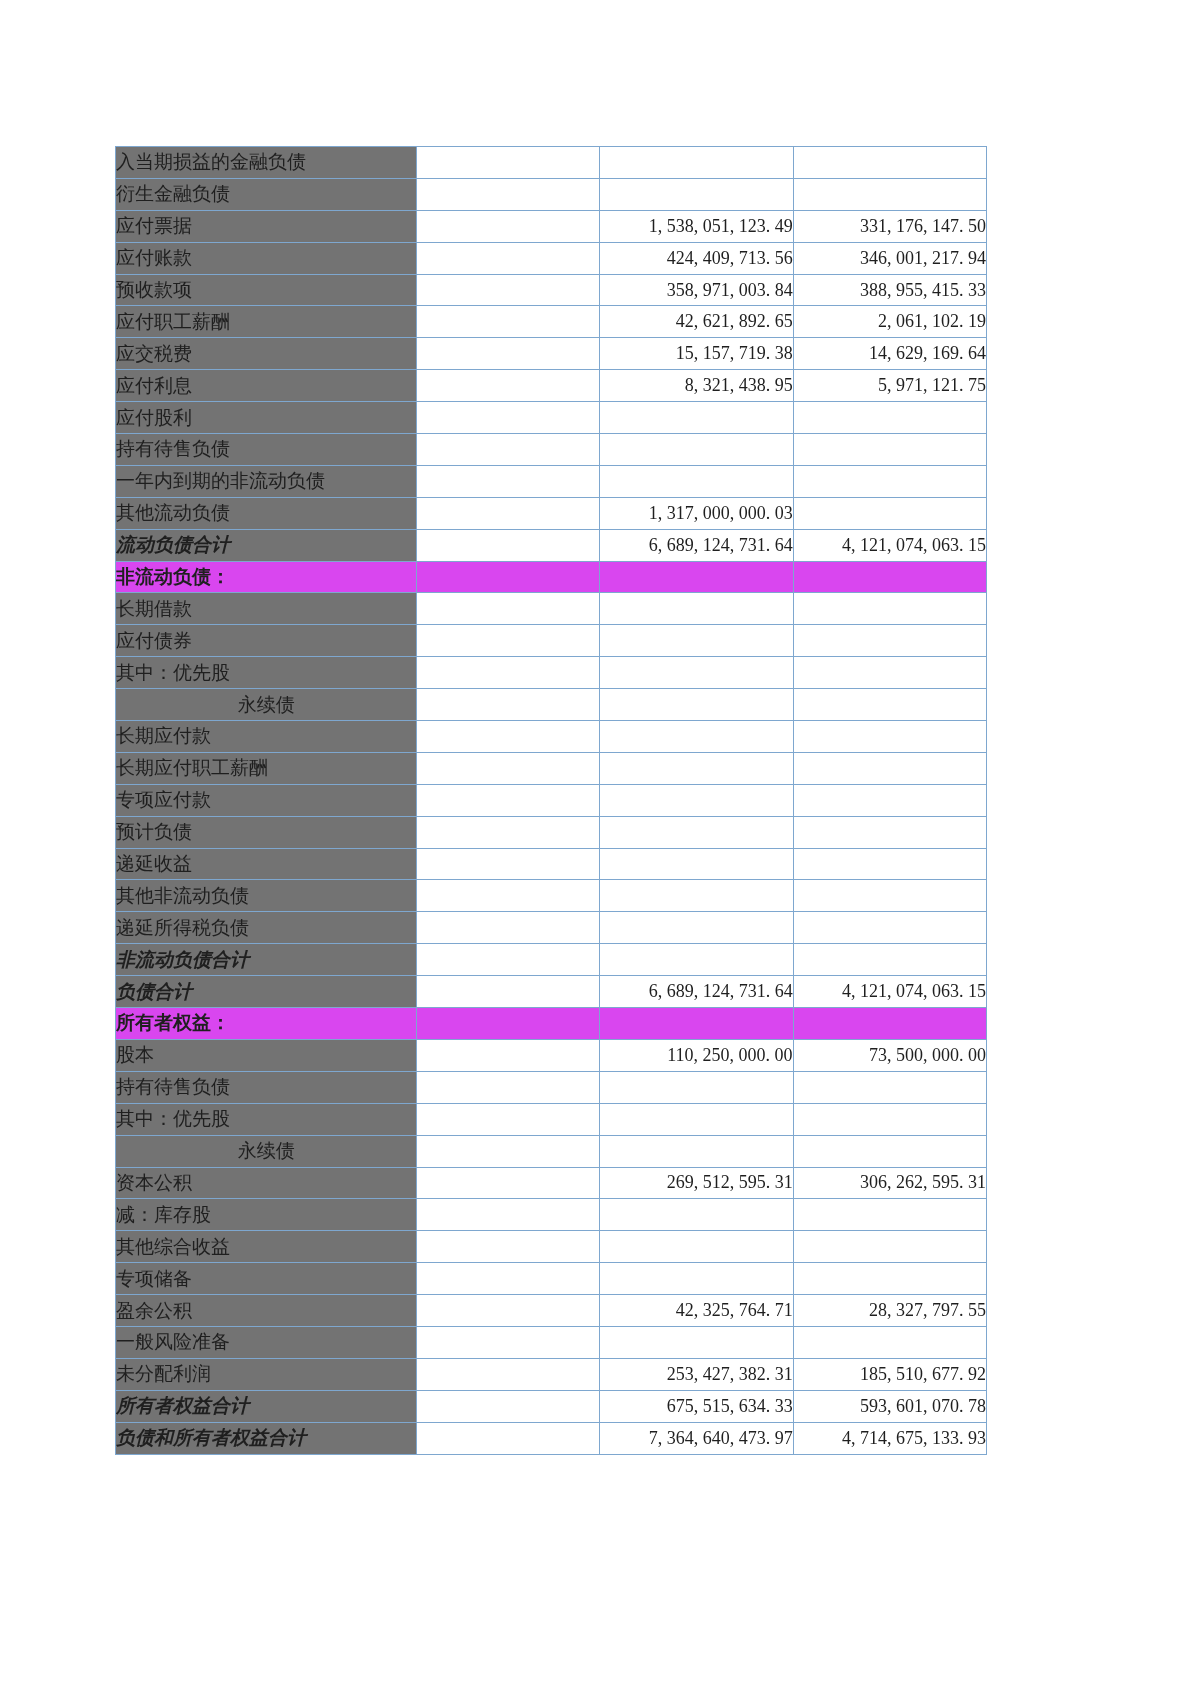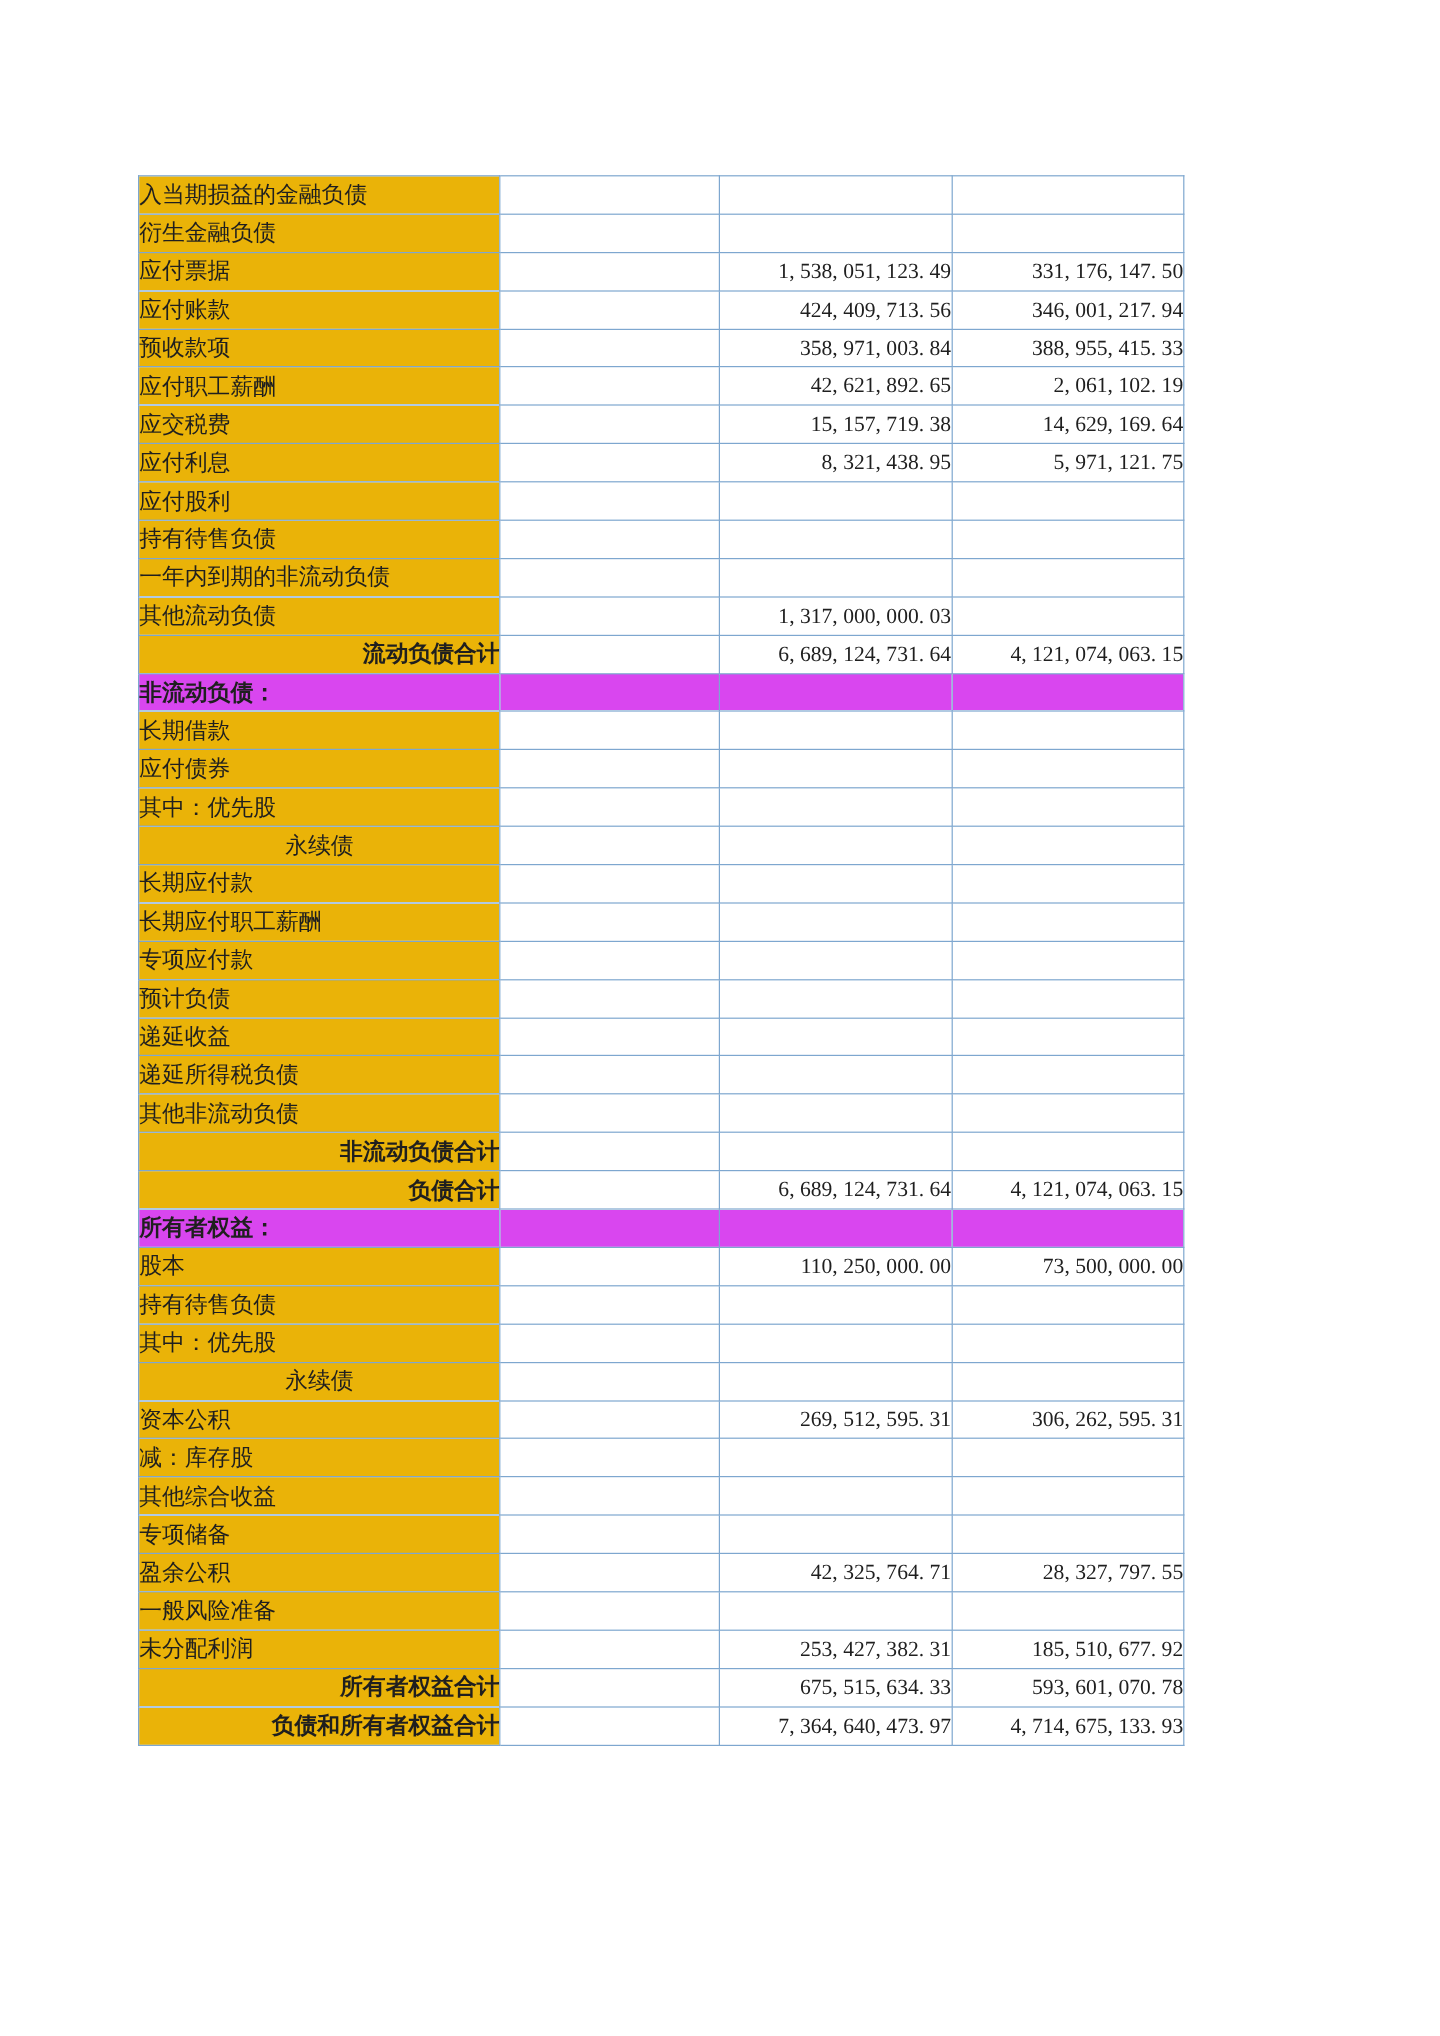--- a/index.html
+++ b/index.html
@@ -23,39 +23,39 @@
   table.balance td{
     border:1.5px solid #7ea7cf;
     height:30.9px;
     padding:0;
     color:#1f1f1f;
     white-space:nowrap;
     overflow:hidden;
     vertical-align:middle;
   }
   td.c-label{
-    background:#eab308;
+    background:#737373;
     font-size:19px;
     padding-left:14px;
     text-align:left;
   }
   td.c-note{
     background:#ffffff;
   }
   td.c-num{
     background:#ffffff;
     font-size:18px;
     text-align:right;
     padding-right:9px;
   }
   tr.section td{
     background:#d946ef;
   }
   td.bold{font-weight:bold;}
-  td.center{text-align:right;padding-left:0;}
+  td.center{text-align:left;padding-left:0;font-style:italic;}
   td.indent{padding-left:74px;text-align:center;}
 </style>
 </head>
 <body>
 
 <div class="sheet-wrap">
   <table class="balance">
     <colgroup>
       <col style="width:34.6%">
       <col style="width:21.0%">
@@ -195,27 +195,27 @@
           <td class="c-num"></td>
           <td class="c-num"></td>
         </tr>
         <tr>
           <td class="c-label">递延收益</td>
           <td class="c-note"></td>
           <td class="c-num"></td>
           <td class="c-num"></td>
         </tr>
         <tr>
+          <td class="c-label">其他非流动负债</td>
+          <td class="c-note"></td>
+          <td class="c-num"></td>
+          <td class="c-num"></td>
+        </tr>
+        <tr>
           <td class="c-label">递延所得税负债</td>
-          <td class="c-note"></td>
-          <td class="c-num"></td>
-          <td class="c-num"></td>
-        </tr>
-        <tr>
-          <td class="c-label">其他非流动负债</td>
           <td class="c-note"></td>
           <td class="c-num"></td>
           <td class="c-num"></td>
         </tr>
         <tr>
           <td class="c-label bold center">非流动负债合计</td>
           <td class="c-note"></td>
           <td class="c-num"></td>
           <td class="c-num"></td>
         </tr>

